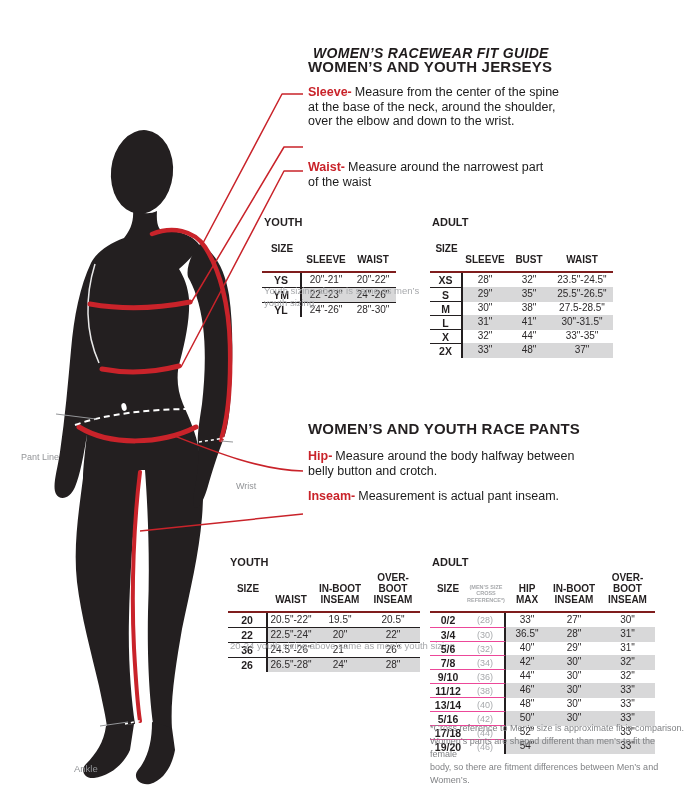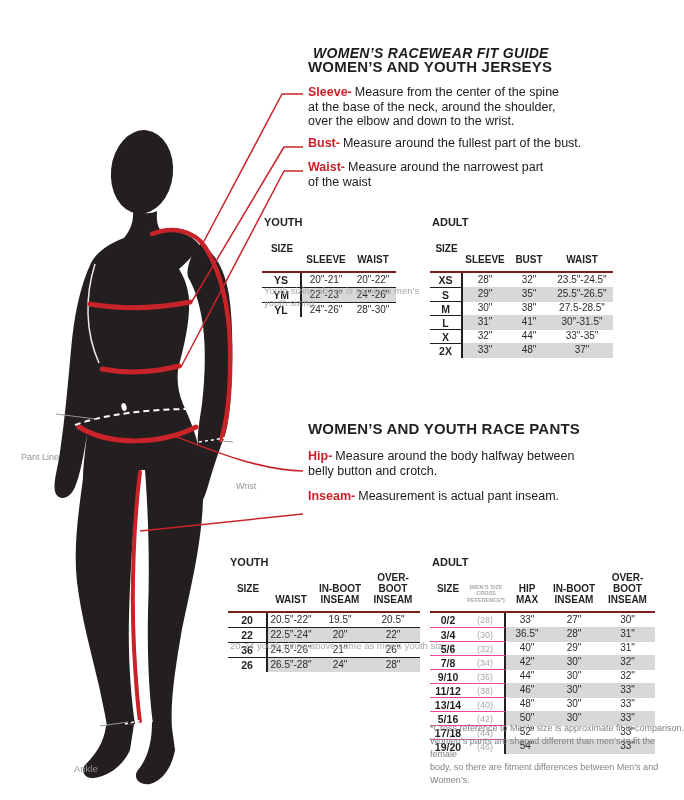--- a/index.html
+++ b/index.html
@@ -161,23 +161,20 @@
 
   <div class="title">WOMEN’S RACEWEAR FIT GUIDE</div>
   <div class="sec sec-jerseys">WOMEN’S AND YOUTH JERSEYS</div>
   <div class="sec sec-pants">WOMEN’S AND YOUTH RACE PANTS</div>
 
   <div class="measure m-sleeve">
     <span class="term">Sleeve-</span><span class="desc">Measure from the center of the spine
 at the base of the neck, around the shoulder,
 over the elbow and down to the wrist.</span>
   </div>
-  <div class="measure m-bust">
-    <span class="term">Bust-</span><span class="desc">Measure around the fullest part of the bust.</span>
-  </div>
   <div class="measure m-waist">
     <span class="term">Waist-</span><span class="desc">Measure around the narrowest part
 of the waist</span>
   </div>
   <div class="measure m-hip">
     <span class="term">Hip-</span><span class="desc">Measure around the body halfway between
 belly button and crotch.</span>
   </div>
   <div class="measure m-inseam">
     <span class="term">Inseam-</span><span class="desc">Measurement is actual pant inseam.</span>

